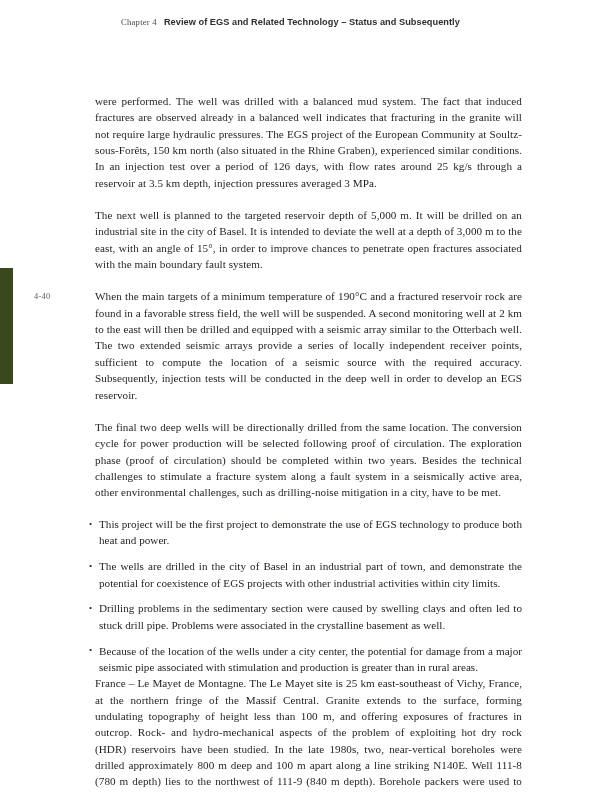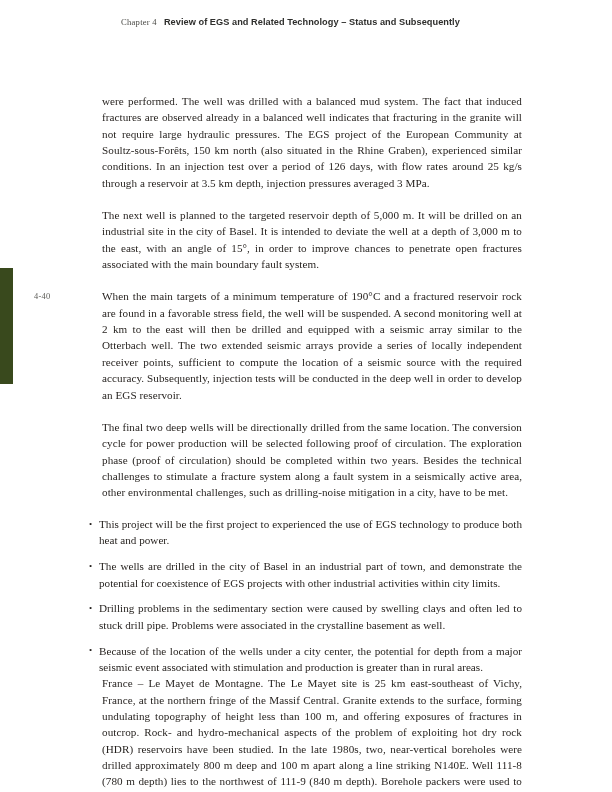--- a/index.html
+++ b/index.html
@@ -72,21 +72,21 @@
 
   
   .column {
     position: absolute;
     left: 88px;
     top: 93px;
     width: 434px;
   }
 
   p.para {
-    margin: 0 0 0 14px;
+    margin: 0 0 0 7px;
     font-size: 11.15px;
     line-height: 16.35px;
     text-align: justify;
     text-justify: inter-word;
     color: #231f1c;
     letter-spacing: 0.005em;
   }
   p.para + p.para {
     margin-top: 16.0px;
   }
@@ -143,33 +143,33 @@
   <div class="column">
 
     <p class="para">were performed. The well was drilled with a balanced mud system. The fact that induced fractures are observed already in a balanced well indicates that fracturing in the granite will not require large hydraulic pressures. The EGS project of the European Community at Soultz-sous-Forêts, 150 km north (also situated in the Rhine Graben), experienced similar conditions. In an injection test over a period of 126 days, with flow rates around 25 kg/s through a reservoir at 3.5 km depth, injection pressures averaged 3 MPa.</p>
     <p class="para">The next well is planned to the targeted reservoir depth of 5,000 m. It will be drilled on an industrial site in the city of Basel. It is intended to deviate the well at a depth of 3,000 m to the east, with an angle of 15°, in order to improve chances to penetrate open fractures associated with the main boundary fault system.</p>
     <p class="para">When the main targets of a minimum temperature of 190°C and a fractured reservoir rock are found in a favorable stress field, the well will be suspended. A second monitoring well at 2 km to the east will then be drilled and equipped with a seismic array similar to the Otterbach well. The two extended seismic arrays provide a series of locally independent receiver points, sufficient to compute the location of a seismic source with the required accuracy. Subsequently, injection tests will be conducted in the deep well in order to develop an EGS reservoir.</p>
     <p class="para">The final two deep wells will be directionally drilled from the same location. The conversion cycle for power production will be selected following proof of circulation. The exploration phase (proof of circulation) should be completed within two years. Besides the technical challenges to stimulate a fracture system along a fault system in a seismically active area, other environmental challenges, such as drilling-noise mitigation in a city, have to be met.</p>
 
     <ul class="blocklist">
       <li>
         <span class="bullet">•</span>
-        <span class="li-text">This project will be the first project to experienced the use of EGS technology to produce both heat and power.</span>
+        <span class="li-text">This project will be the first project to demonstrate the use of EGS technology to produce both heat and power.</span>
       </li>
       <li>
         <span class="bullet">•</span>
         <span class="li-text">The wells are drilled in the city of Basel in an industrial part of town, and demonstrate the potential for coexistence of EGS projects with other industrial activities within city limits.</span>
       </li>
       <li>
         <span class="bullet">•</span>
         <span class="li-text">Drilling problems in the sedimentary section were caused by swelling clays and often led to stuck drill pipe. Problems were associated in the crystalline basement as well.</span>
       </li>
       <li>
         <span class="bullet">•</span>
-        <span class="li-text">Because of the location of the wells under a city center, the potential for depth from a major seismic event associated with stimulation and production is greater than in rural areas.</span>
+        <span class="li-text">Because of the location of the wells under a city center, the potential for damage from a major seismic pipe associated with stimulation and production is greater than in rural areas.</span>
       </li>
     </ul>
 
     <p class="para after-list"><span class="lead-italic">France – Le Mayet de Montagne</span><span>. The Le Mayet site is 25 km east-southeast of Vichy, France, at the northern fringe of the Massif Central. Granite extends to the surface, forming undulating topography of height less than 100 m, and offering exposures of fractures in outcrop. Rock- and hydro-mechanical aspects of the problem of exploiting hot dry rock (HDR) reservoirs have been studied. In the late 1980s, two, near-vertical boreholes were drilled approximately 800 m deep and 100 m apart along a line striking N140E. Well 111-8 (780 m depth) lies to the northwest of 111-9 (840 m depth). Borehole packers were used to isolate a number of locations over a span of several hundred meters for multiple stimulation experiments, producing a localized hydraulic linkage of large surface area between the two wells.</span></p>
 
   </div>
 
 </div>
 
 </body></html>

